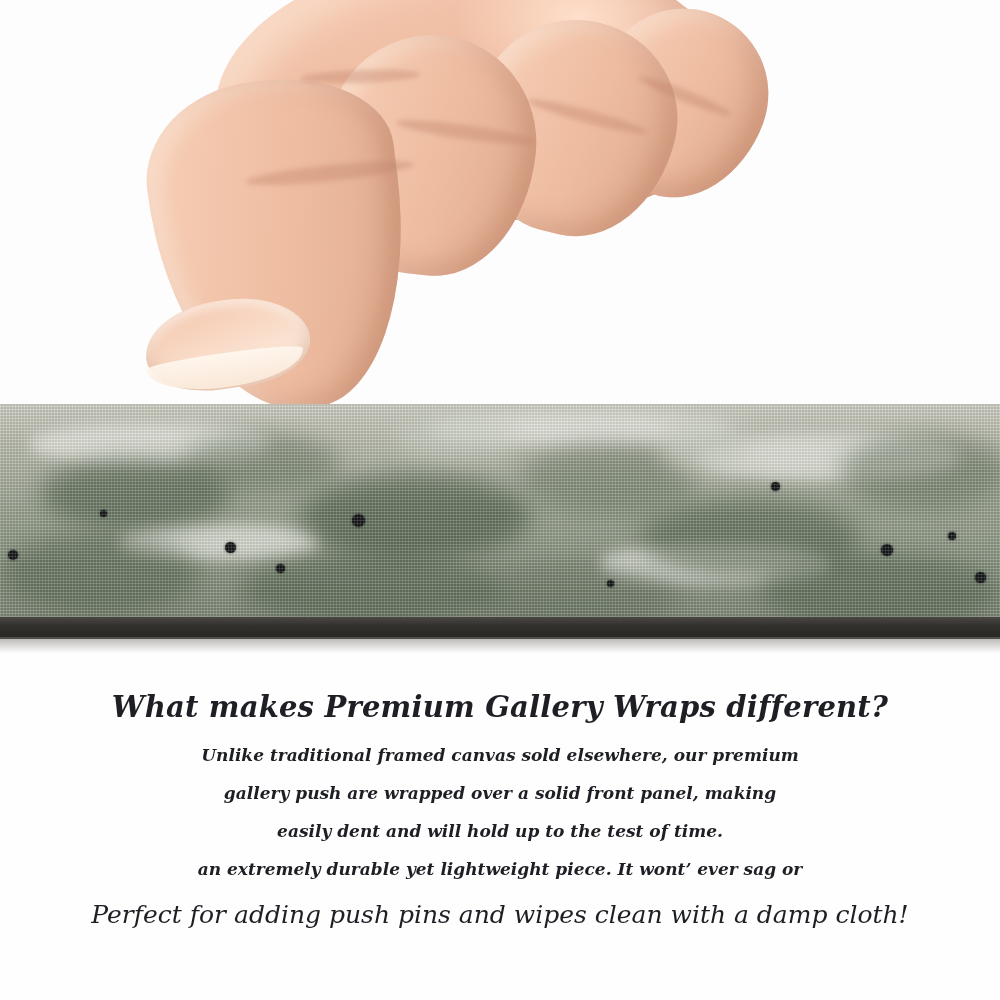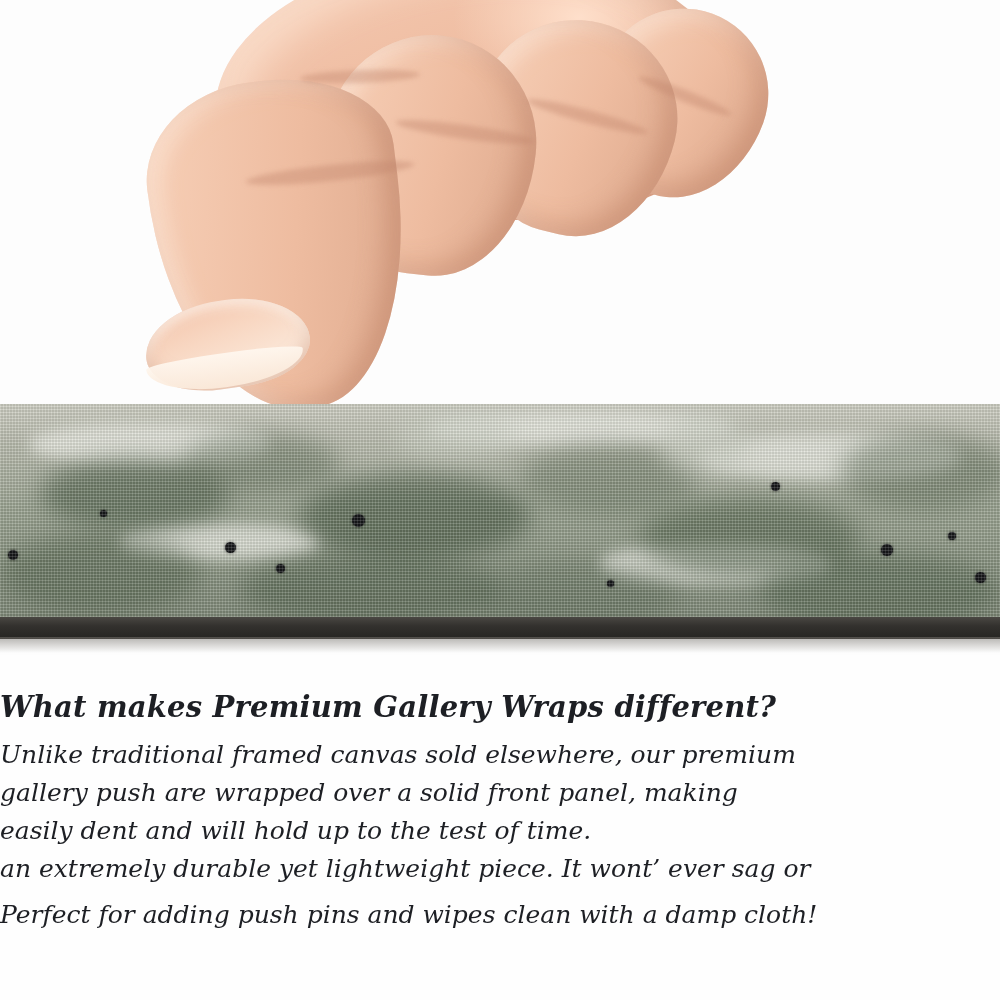--- a/index.html
+++ b/index.html
@@ -165,35 +165,35 @@
     height: 16px;
     background: linear-gradient(180deg, rgba(120,116,110,0.55) 0%, rgba(255,255,255,0) 100%);
   }
 
   
   .caption {
     position: absolute;
     left: 0;
     top: 690px;
     width: 1000px;
-    text-align: left;
+    text-align: center;
     color: #1d1f24;
     font-family: "DejaVu Serif", serif;
     font-style: italic;
   }
   .caption-title {
     font-size: 29px;
     font-weight: 700;
     letter-spacing: 0.2px;
     margin-bottom: 12px;
   }
   .caption-body-line {
-    font-size: 25px;
+    font-size: 17px;
     line-height: 38px;
-    font-weight: 400;
+    font-weight: 700;
   }
   .caption-final {
     font-size: 25px;
     line-height: 38px;
     margin-top: 8px;
   }
 </style>
 </head>
 <body>
 

